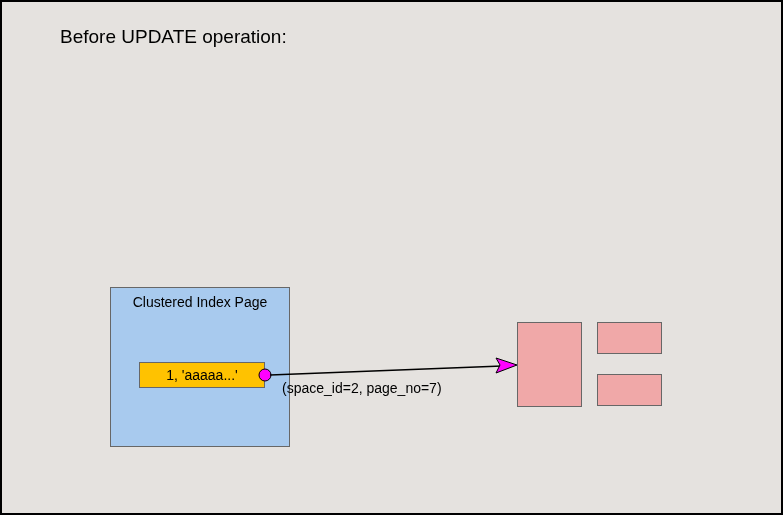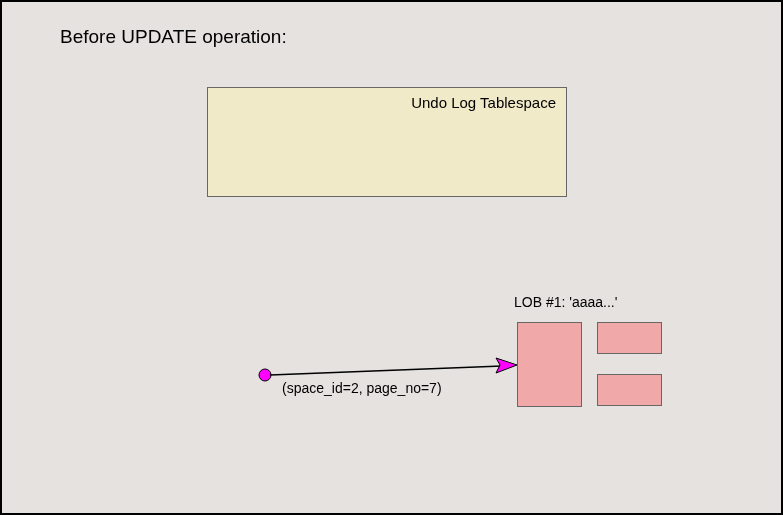--- a/index.html
+++ b/index.html
@@ -80,28 +80,30 @@
     pointer-events: none;
   }
 </style>
 </head>
 <body>
 
 <div class="canvas">
 
   <div class="title" style="left:58px; top:24px;">Before UPDATE operation:</div>
 
-  <div class="undo-tablespace" style="left:205px; top:85px; width:360px; height:110px;">
-    <div class="label-top-right">Undo Log Tablespace</div>
+
+
+  <div class="index-page" style="left:108px; top:285px; width:180px; height:160px;">
+    <div class="index-page-label">Clustered Index Page</div>
   </div>
 
+  <div class="row-record" style="left:137px; top:360px; width:126px; height:26px;">
+    <span>1, 'aaaaa...'</span>
+  </div>
 
-
-
-  <div class="lob-label" style="left:512px; top:292px;">LOB #1: 'aaaa...'</div>
 
   <div class="lob-block" style="left:515px; top:320px; width:65px; height:85px;"></div>
   <div class="lob-block" style="left:595px; top:320px; width:65px; height:32px;"></div>
   <div class="lob-block" style="left:595px; top:372px; width:65px; height:32px;"></div>
 
   <div class="pointer-label" style="left:280px; top:378px;">(space_id=2, page_no=7)</div>
 
   <svg class="arrow" width="783" height="515">
 
     <circle cx="263" cy="373" r="6" fill="#ff00ff" stroke="#000" stroke-width="1"></circle>

